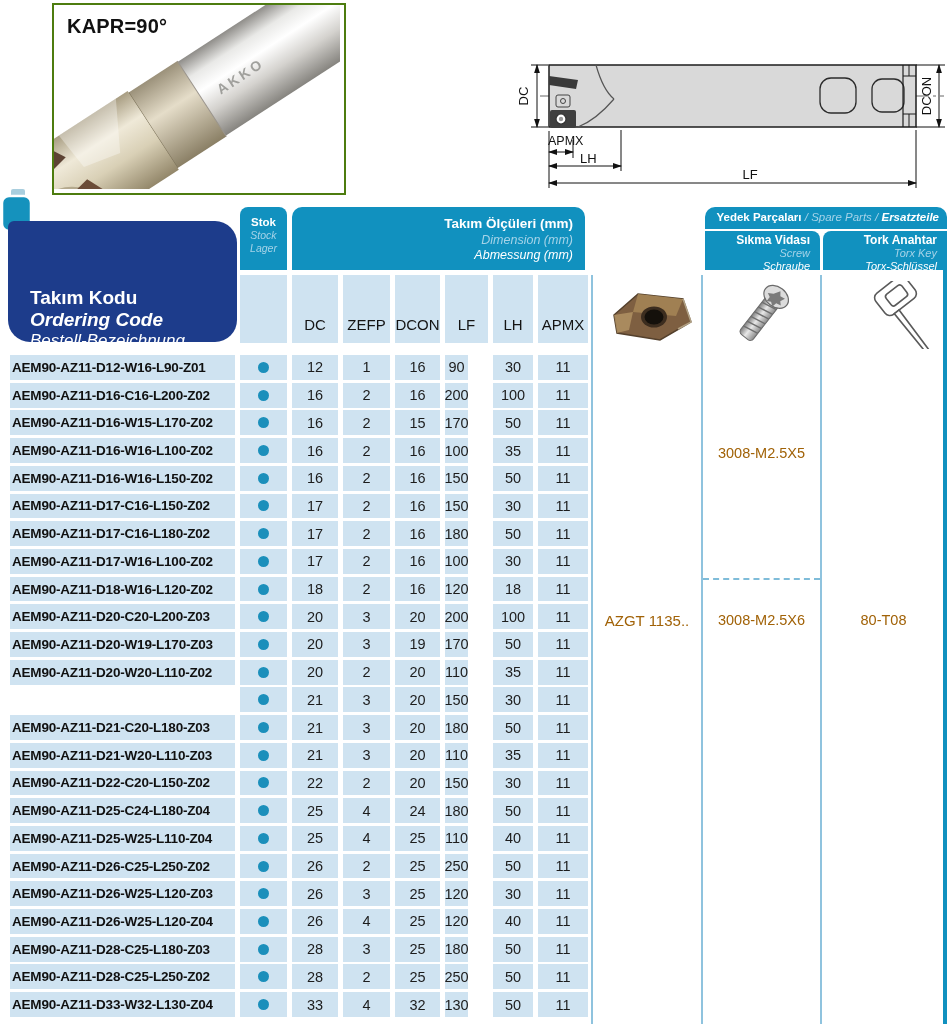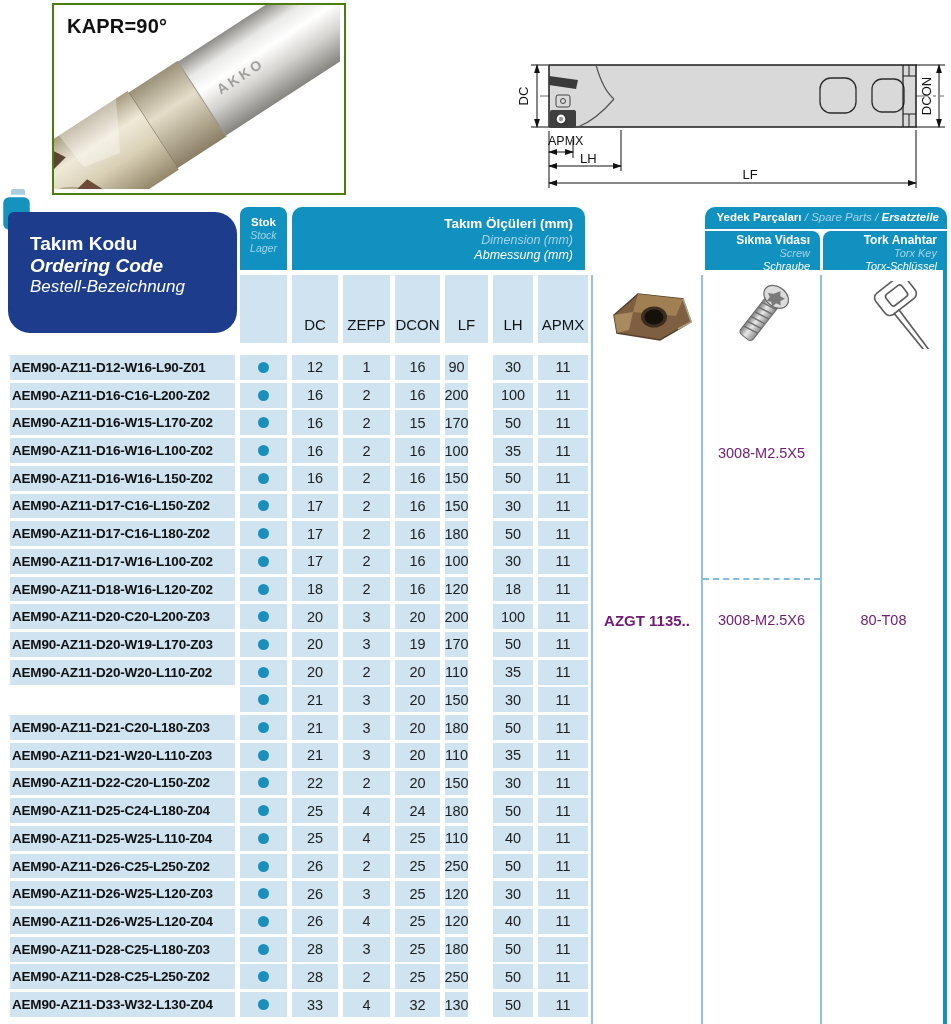--- a/index.html
+++ b/index.html
@@ -14,21 +14,21 @@
 
   
   .drawing{left:505px;top:40px;width:446px;height:160px;}
   .drawing text{font-family:"Liberation Sans",sans-serif;fill:#111;}
 
   
   .bookmark{left:0;top:185px;width:38px;height:52px;}
 
   
   .hdr{color:#fff;box-sizing:border-box;}
-  .hdr-code{left:8px;top:212px;width:229px;height:121px;background:#1d3c8b;border-radius:6px 22px 22px 22px;padding:21px 0 0 22px;}
+  .hdr-code{left:8px;top:221px;width:229px;height:121px;background:#1d3c8b;border-radius:6px 22px 22px 22px;padding:66px 0 0 22px;}
   .hdr-code .l1{font-size:19px;font-weight:bold;line-height:1.16;}
   .hdr-code .l2{font-size:19px;font-weight:bold;font-style:italic;line-height:1.16;}
   .hdr-code .l3{font-size:17px;font-style:italic;line-height:1.2;}
   .teal{background:#1191bf;}
   .lt{color:#a5d3e8;}
   .hdr-stok{left:240px;top:207px;width:47px;height:63px;border-radius:8px 8px 0 0;text-align:center;padding-top:8px;}
   .hdr-stok .b{font-size:11.5px;font-weight:bold;line-height:1.25;}
   .hdr-stok .i{font-size:10.5px;font-style:italic;line-height:1.2;}
   .hdr-dim{left:292px;top:207px;width:293px;height:63px;border-radius:10px 10px 0 0;text-align:right;padding:8px 12px 0 0;}
   .hdr-dim .b{font-size:13.5px;font-weight:bold;line-height:1.3;}
@@ -64,22 +64,22 @@
   .cell{position:absolute;top:0;height:24.8px;background:#cfe3f1;display:flex;align-items:center;justify-content:center;}
   .cell.code{left:10px;width:225px;justify-content:flex-start;padding-left:2px;box-sizing:border-box;
              font-size:13.5px;font-weight:bold;color:#101010;letter-spacing:-.2px;white-space:nowrap;}
   .cell.stok{left:240px;width:47px;}
   .bullet{width:11px;height:11px;border-radius:50%;background:#1b8fbb;}
   .cell.num{font-size:14.5px;color:#1c1c1c;}
   .p0{left:292px;width:46px;} .p1{left:343px;width:47px;} .p2{left:395px;width:45px;}
   .p3{left:445px;width:23px;} .p4{left:493px;width:40px;} .p5{left:538px;width:50px;}
 
   
-  .pv{position:absolute;text-align:center;color:#701a75;}
-  .pv-insert{left:594px;top:612px;width:106px;font-size:15px;font-weight:bold;}
+  .pv{position:absolute;text-align:center;color:#a16207;}
+  .pv-insert{left:594px;top:612px;width:106px;font-size:15px;font-weight:normal;}
   .pv-screw1{left:703px;top:445px;width:117px;font-size:14.5px;}
   .pv-screw2{left:703px;top:612px;width:117px;font-size:14.5px;}
   .pv-torx{left:823px;top:612px;width:121px;font-size:14.5px;}
 </style>
 </head>
 <body>
 
 <div class="page">
 
   <div class="abs photo-box">

